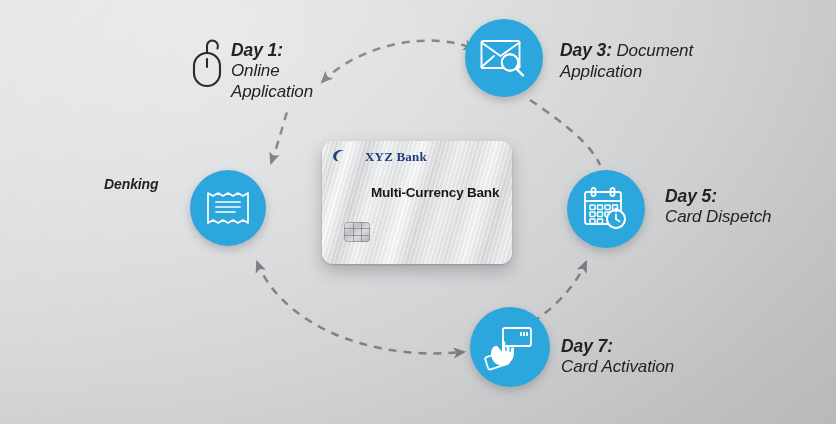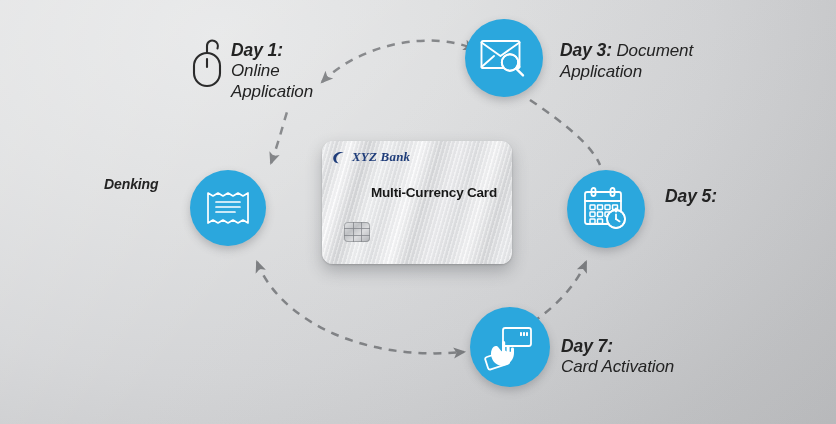--- a/index.html
+++ b/index.html
@@ -115,23 +115,21 @@
       rgba(160,163,168,0.10) 2px, rgba(160,163,168,0.10) 4px);
     pointer-events: none;
   }
   #card > * { position: relative; z-index: 2; }
 
   .card-brand {
     position: absolute;
     left: 10px;
     top: 8px;
     display: flex;
-    align-items: center;
-    gap: 7px;
-    font-style: italic;
+    gap: 20px;
   }
   .card-brand .bank-name {
     font-family: "Liberation Serif", serif;
     font-weight: bold;
     font-size: 13px;
     color: #1F3D7A;
     letter-spacing: 0.2px;
   }
   .card-product {
     position: absolute;
@@ -301,38 +299,39 @@
   <div class="label" id="label-day3">
     <div>
       <span class="ttl">Day 3:</span>
       <span class="sub inline-sub">Document</span>
     </div>
     <div class="sub">Application</div>
   </div>
 
   <div class="label" id="label-day5">
     <div class="ttl">Day 5:</div>
+    <div class="sub">Card Dispetch</div>
   </div>
 
   <div class="label" id="label-day7">
     <div class="ttl">Day 7:</div>
     <div class="sub">Card Activation</div>
   </div>
 
   <div id="card">
 
     <div class="card-brand">
       <svg width="13" height="13" viewBox="0 0 13 13">
         <path d="M11.5 1.2 C7.5 0.2 2 2.2 1.3 6.6 C0.8 10 3.4 12.6 6.6 12.2
                  C4.2 10.6 3.4 7.6 5 5 C6.4 2.7 9 1.5 11.5 1.2 Z" fill="#1F3D7A"></path>
       </svg>
       <span class="bank-name">XYZ Bank</span>
     </div>
 
-    <div class="card-product">Multi-Currency Card</div>
+    <div class="card-product">Multi-Currency Bank</div>
 
     <div class="card-chip">
       <i class="h1"></i>
         <i class="h2"></i>
         <i class="v1"></i>
         <i class="v2"></i>
     </div>
 
   </div>
 

